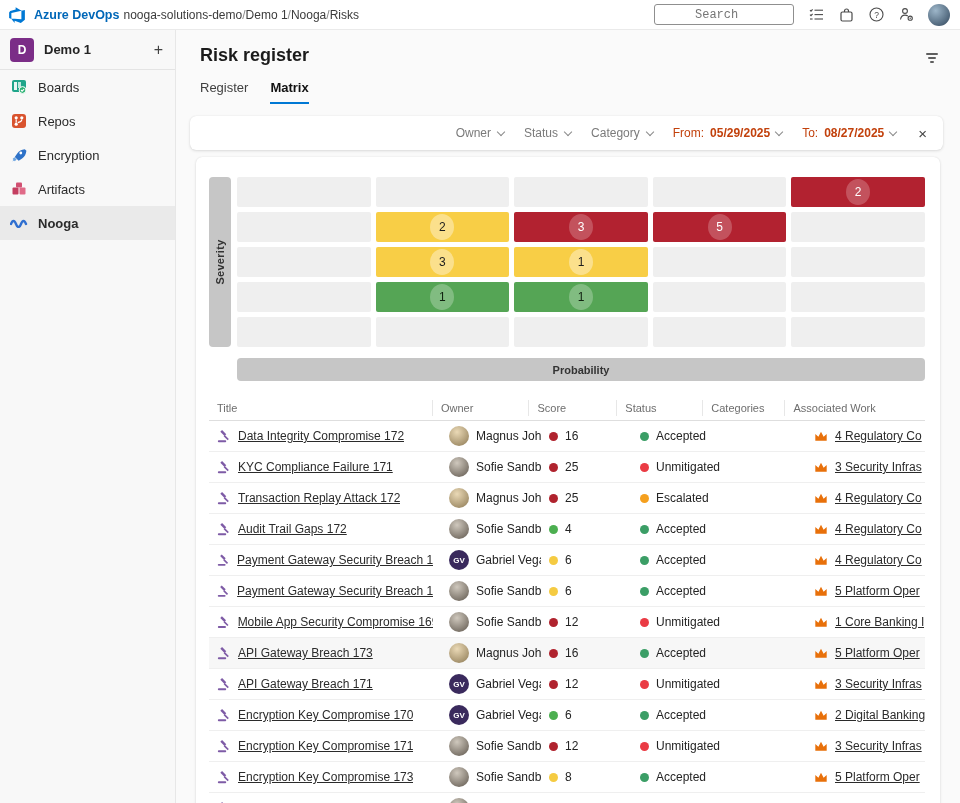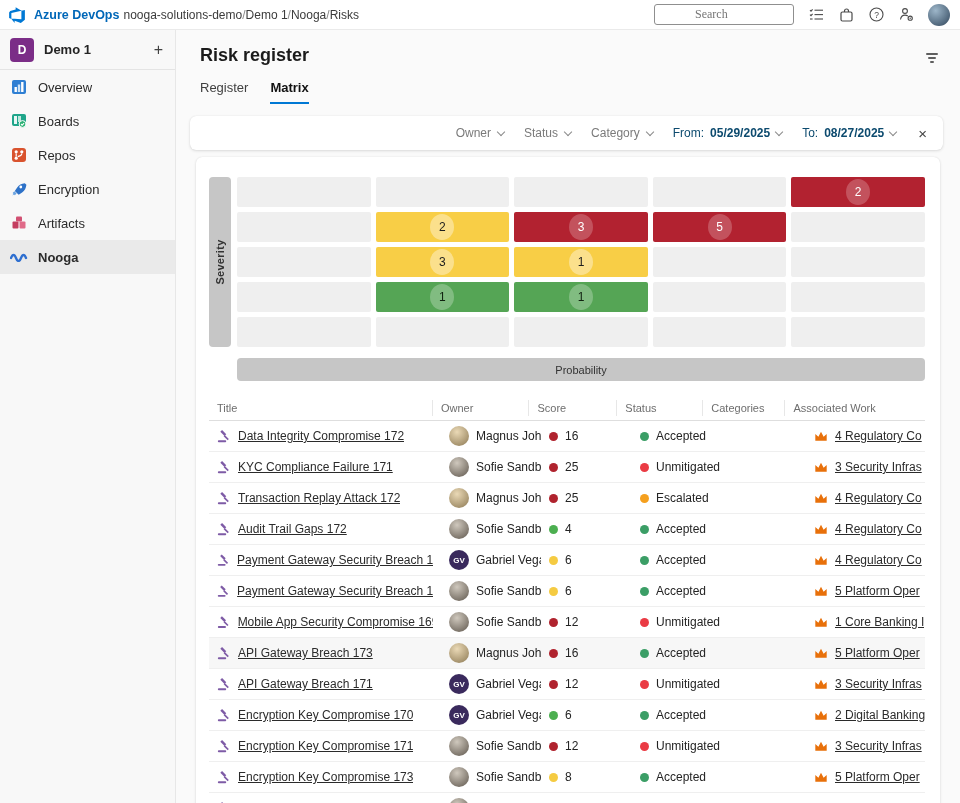--- a/index.html
+++ b/index.html
@@ -10,21 +10,21 @@
   .topbar { height:30px; background:#fff; border-bottom:1px solid #eaeaea;
     display:flex; align-items:center; padding:0 10px 0 8px; }
   .logo { width:18px; height:18px; margin-right:8px; }
   .brand { color:#0067b8; font-weight:bold; font-size:12.5px; margin-right:4px; }
   .crumbs { display:flex; align-items:center; font-size:12px; color:#3b3b3b; }
   .crumb-sep { color:#8a8a8a; }
   .top-right { margin-left:auto; display:flex; align-items:center; gap:14px; }
   .searchbox { width:140px; height:21px; border:1px solid #8f8f8f; border-radius:3px;
     display:flex; align-items:center; gap:6px; padding:0 6px; background:#fff; }
   .searchbox input { border:none; outline:none; font-size:12px; width:100px; color:#0f766e;
-    font-family:Liberation Serif, serif; background:transparent;margin-left:28px; }
+    font-family:Liberation Mono, monospace; background:transparent;margin-left:28px; }
   .tb-icon { width:16px; height:16px; display:inline-flex; align-items:center;
     justify-content:center; color:#4a4a4a; font-size:13px; cursor:pointer; }
   .avatar-top { width:22px; height:22px; border-radius:50%;
     background:radial-gradient(circle at 35% 30%, #9db6c9, #50677c 70%, #32424f); }
 
   
   .shell { display:flex; height:773px; }
   .sidebar { width:176px; background:#f8f8f8; border-right:1px solid #e7e7e7; flex:none; }
   .content { flex:1; position:relative; overflow:hidden; }
 
@@ -52,21 +52,21 @@
   .tabs { display:flex; gap:22px; padding:14px 0 0 24px; }
   .tab { font-size:13px; color:#3f3f3f; padding-bottom:7px; cursor:pointer; }
   .tab.active { color:#111; font-weight:bold; border-bottom:2px solid #0078d4; }
 
   
   .filter-card { margin:12px 17px 0 14px; height:34px; background:#fff; border-radius:6px;
     box-shadow:0 1px 3px rgba(0,0,0,.12), 0 0 1px rgba(0,0,0,.12);
     display:flex; align-items:center; justify-content:flex-end; gap:20px; padding:0 16px;
     font-size:12px; }
   .f-drop { display:flex; align-items:center; gap:7px; color:#7a7a7a; cursor:pointer; }
-  .f-date { display:flex; align-items:center; gap:6px; color:#0c4a6e; cursor:pointer; }
+  .f-date { display:flex; align-items:center; gap:6px; color:#c2410c; cursor:pointer; }
   .f-date b { font-weight:600; }
   .chev { width:6px; height:6px; border-right:1.4px solid #8a8a8a; border-bottom:1.4px solid #8a8a8a;
     transform:rotate(45deg); margin-top:-3px; }
   .f-close { font-size:15px; color:#444; cursor:pointer; margin-left:2px; }
 
   
   .main-card { margin:7px 20px 0 20px; background:#fff; border-radius:6px;
     box-shadow:0 1px 3px rgba(0,0,0,.12), 0 0 1px rgba(0,0,0,.12);
     padding:20px 15px 0 13px; min-height:700px; }
 
@@ -81,21 +81,21 @@
   .mcell { background:#efefef; border-radius:2px; display:flex; align-items:center;
     justify-content:center; cursor:pointer; }
   .mcell.red { background:#b22230; } .mcell.yellow { background:#f8ce46; }
   .mcell.green { background:#55a555; }
   .mbadge { width:24px; height:26px; border-radius:50%; display:flex; align-items:center;
     justify-content:center; font-size:12px; }
   .red .mbadge { background:rgba(255,255,255,.22); color:#fff; }
   .yellow .mbadge { background:rgba(255,255,255,.38); color:#1d1d1d; }
   .green .mbadge { background:rgba(255,255,255,.26); color:#10210f; }
   .prob-bar { margin:11px 0 0 28px; height:23px; background:#c6c6c6; border-radius:4px;
-    display:flex; align-items:center; justify-content:center; font-size:11px; font-weight:normal;
+    display:flex; align-items:center; justify-content:center; font-size:11px; font-weight:bold;
     color:#333; }
 
   
   .rtable { margin-top:14px; font-size:12px; }
   .thead { display:flex; height:26px; align-items:center; border-bottom:1px solid #dedede;
     color:#6e6e6e; font-size:11px; }
   .th { padding:0 8px; display:flex; align-items:center; height:16px; }
   .th + .th { border-left:1px solid #e7e7e7; }
   .trow { display:flex; align-items:center; height:31px; border-bottom:1px solid #efefef;
     cursor:pointer; }
@@ -179,31 +179,20 @@
   <div class="sidebar">
     <div class="proj-row">
       <span class="proj-avatar">D</span>
       <span class="proj-name">Demo 1</span>
       <span class="plus">+</span>
     </div>
     <div id="side-items">
         <div class="side-item">
           <span class="side-icon">
             <svg width="16" height="16" viewBox="0 0 16 16">
-              <rect x="1" y="1" width="14" height="14" rx="2" fill="#2f7fd3"></rect>
-              <rect x="3.5" y="8" width="2.4" height="5" fill="#fff"></rect>
-              <rect x="6.8" y="5.5" width="2.4" height="7.5" fill="#cfe4f7"></rect>
-              <rect x="10.1" y="3" width="2.4" height="10" fill="#fff"></rect>
-            </svg>
-          </span>
-          <span>Overview</span>
-        </div>
-        <div class="side-item">
-          <span class="side-icon">
-            <svg width="16" height="16" viewBox="0 0 16 16">
               <rect x="1" y="1" width="14" height="12" rx="2" fill="#1fa58a"></rect>
               <rect x="3" y="3" width="3" height="8" fill="#fff" opacity=".9"></rect>
               <rect x="7" y="3" width="3" height="6" fill="#bfe8de"></rect>
               <circle cx="11.5" cy="11" r="3.4" fill="#2bb173" stroke="#fff" stroke-width="1"></circle>
               <path d="M10 11l1.1 1.1 2-2" stroke="#fff" stroke-width="1.1" fill="none"></path>
             </svg>
           </span>
           <span>Boards</span>
         </div>
         <div class="side-item">

